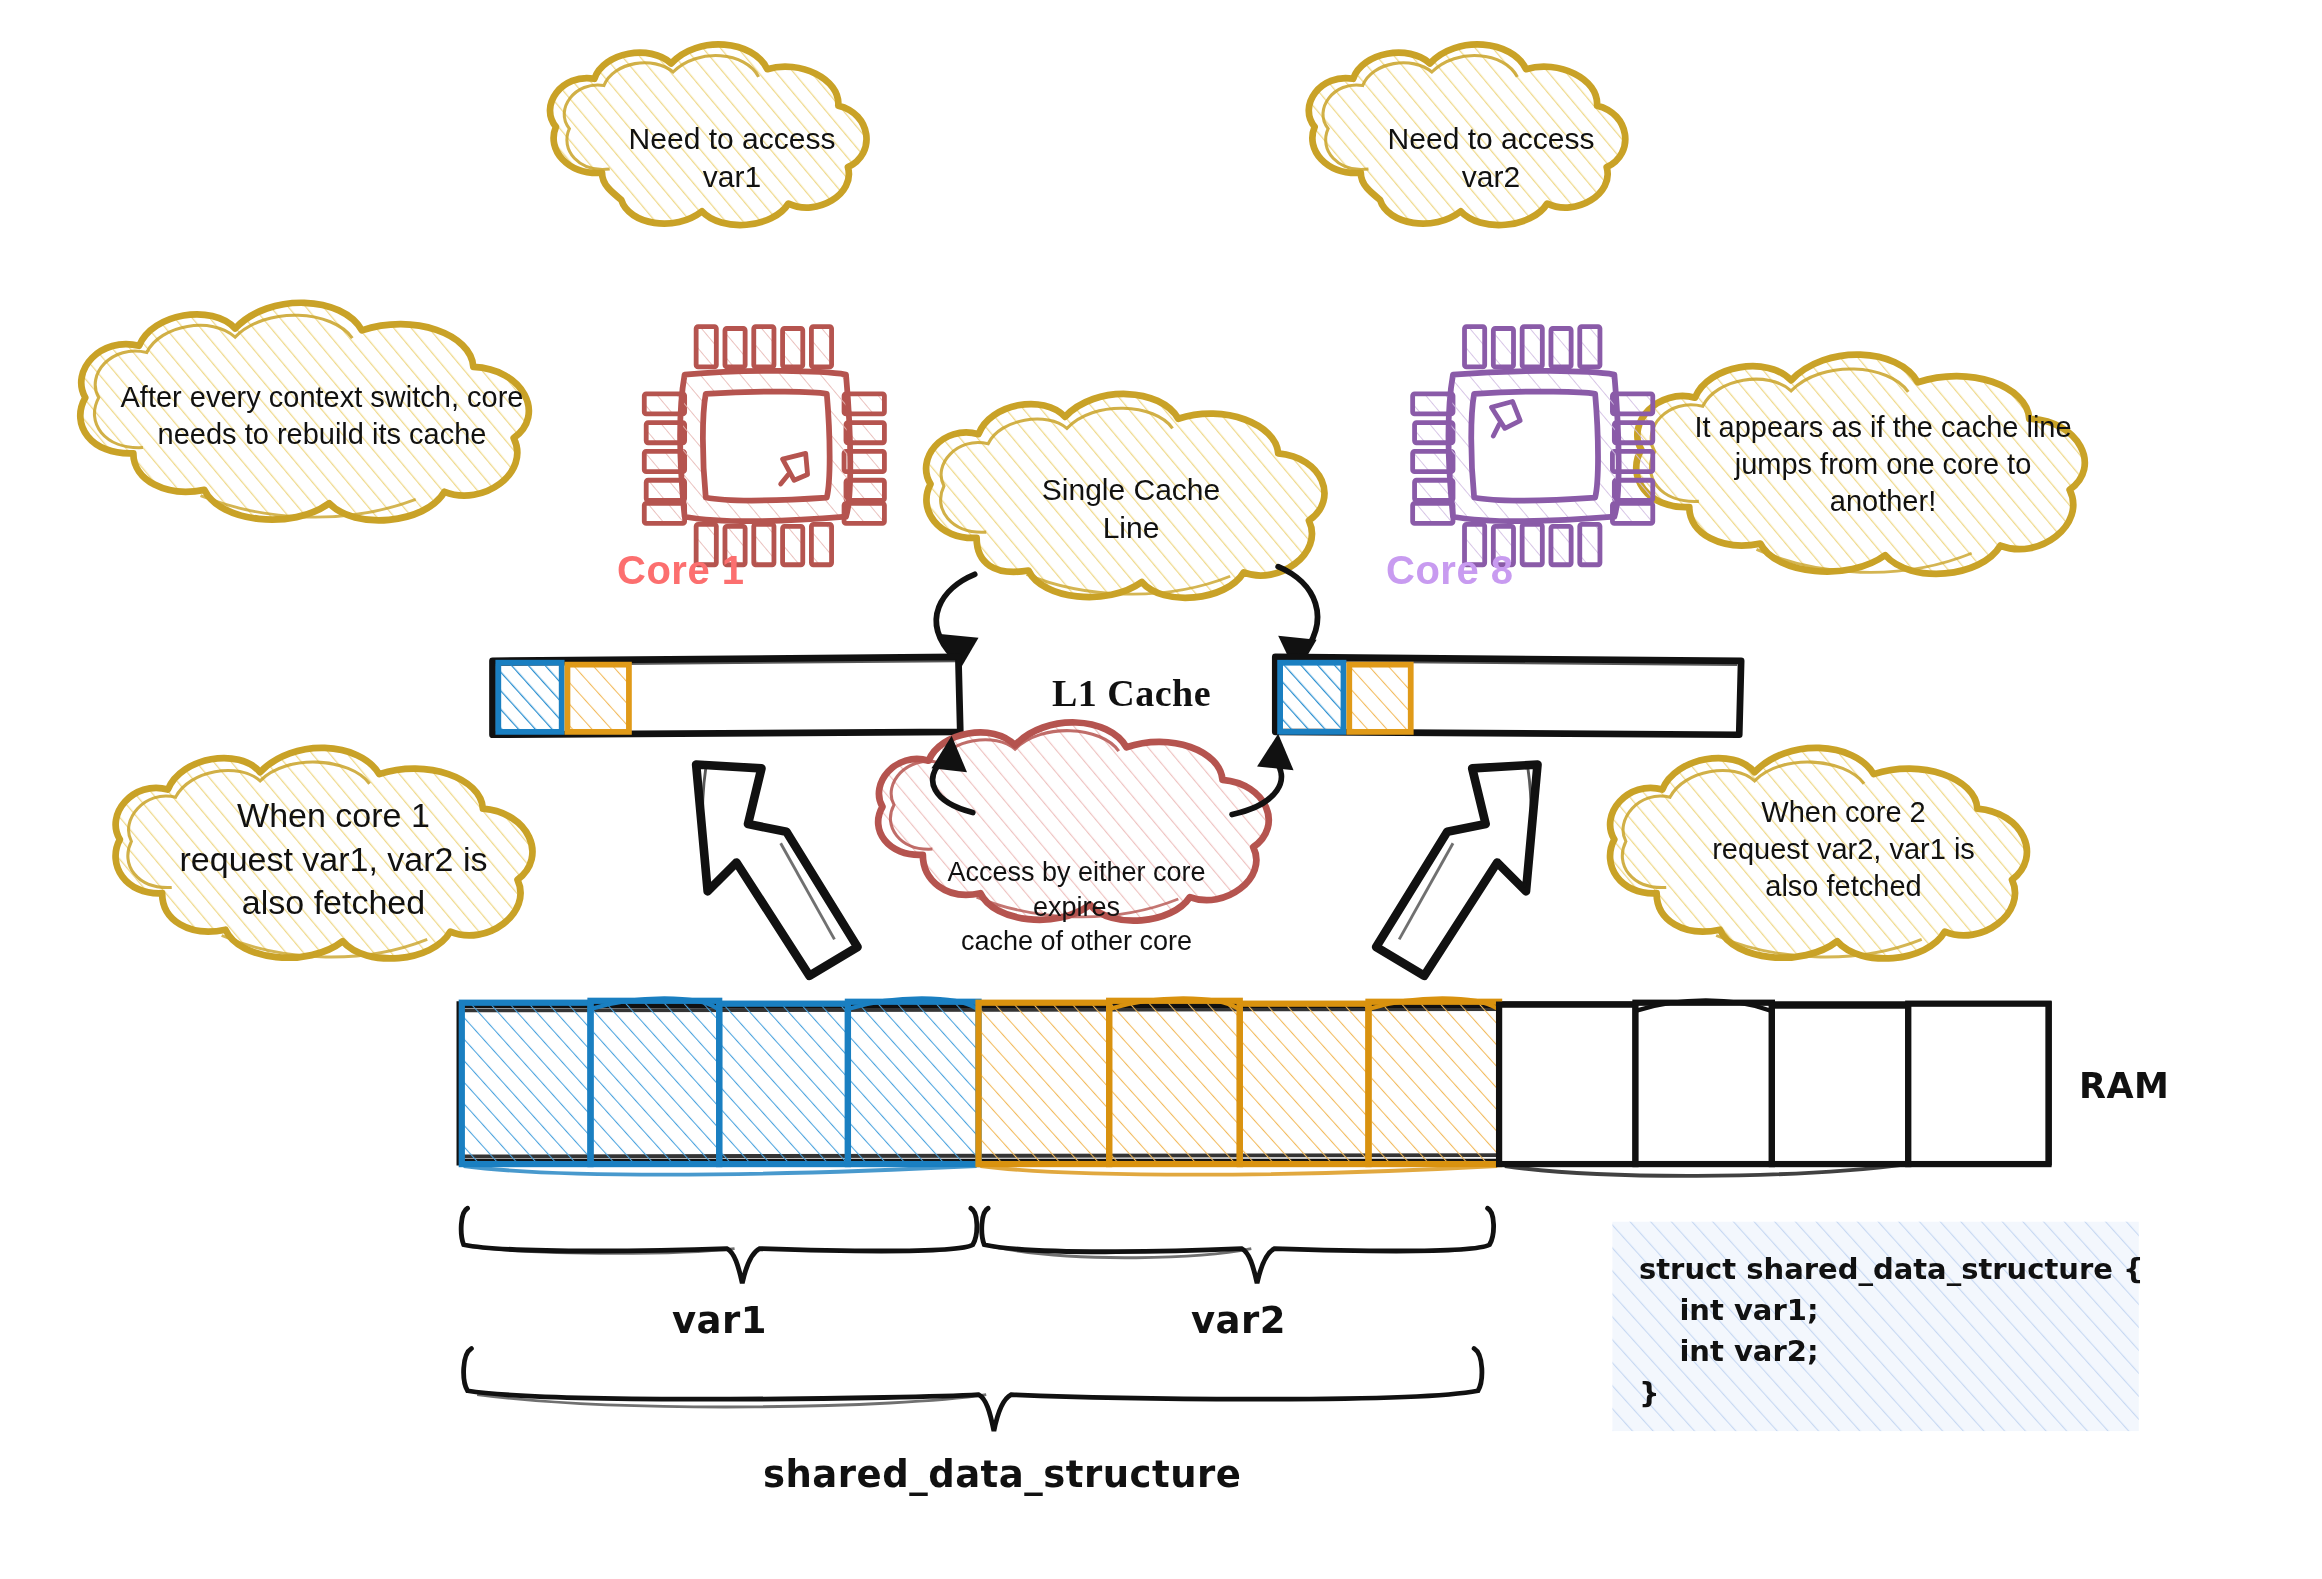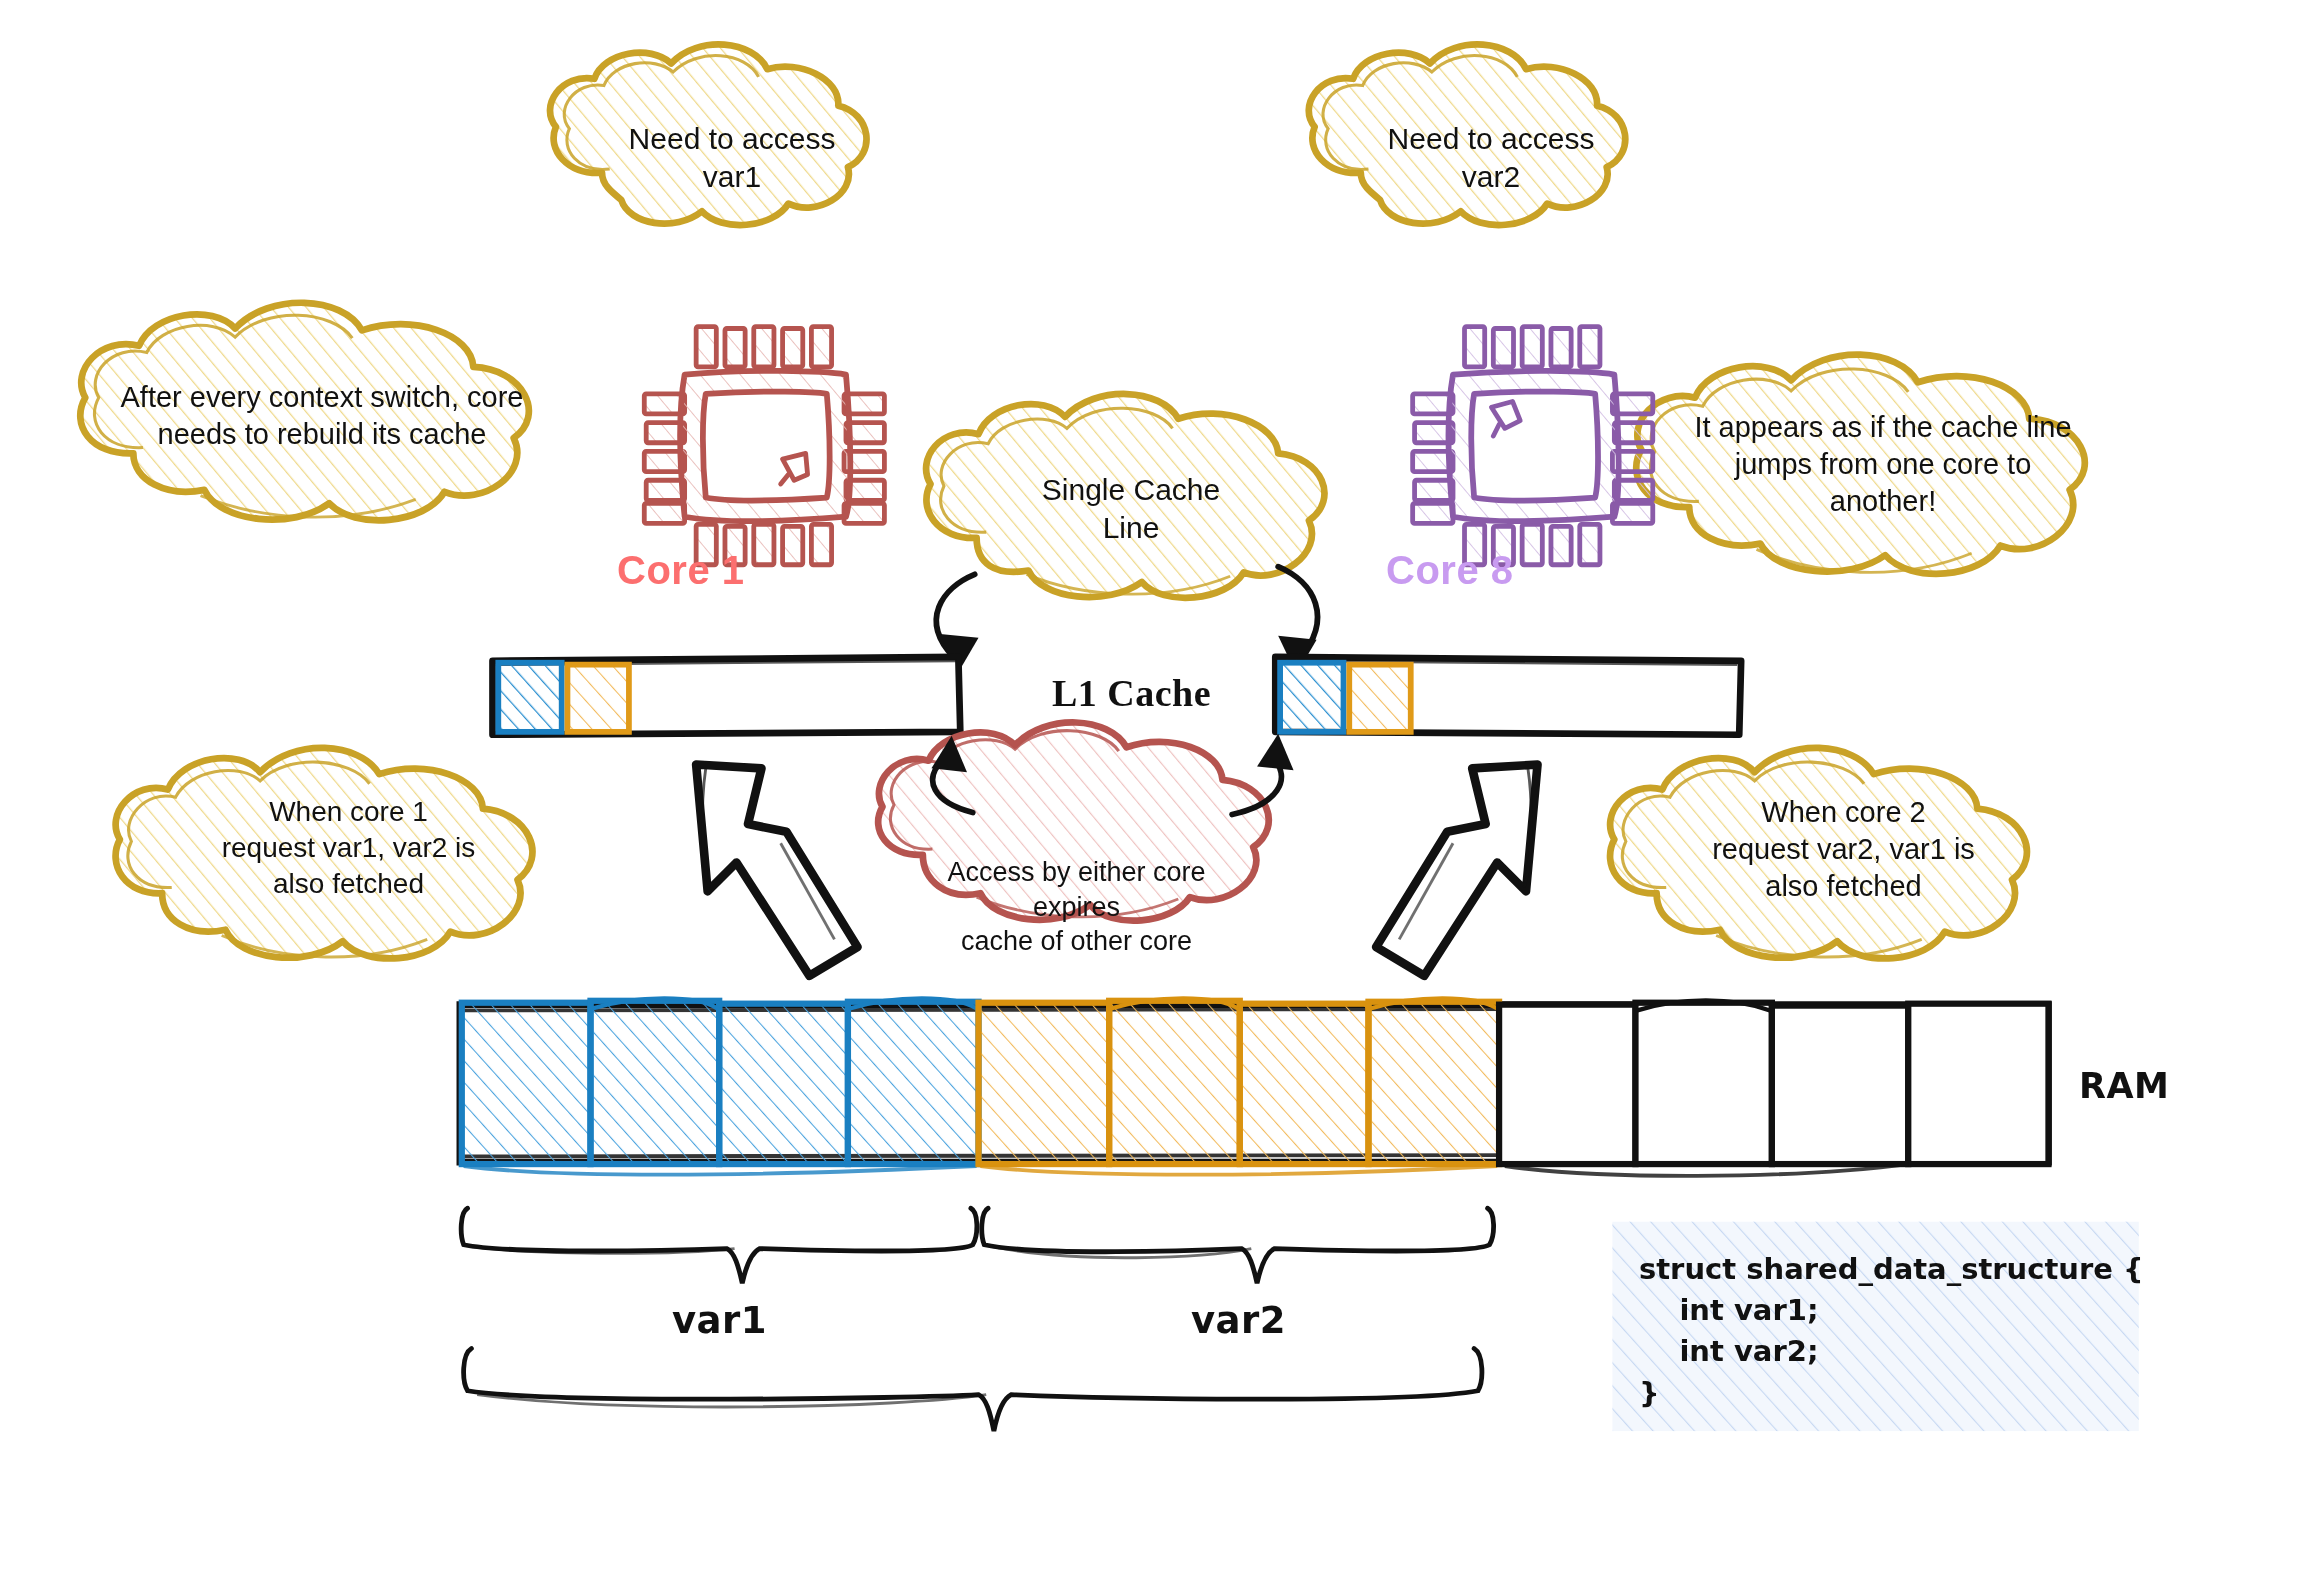--- a/index.html
+++ b/index.html
@@ -393,21 +393,21 @@
   <div class="cloud-text" style="left:94px; top:379px; width:432px; font-size:29px;">After every context switch, core
 needs to rebuild its cache</div>
 
   <div class="cloud-text" style="left:1674px; top:409px; width:394px; font-size:29px;">It appears as if the cache line
 jumps from one core to
 another!</div>
 
   <div class="cloud-text" style="left:970px; top:471px; width:298px; font-size:30px;">Single Cache
 Line</div>
 
-  <div class="cloud-text" style="left:159px; top:794px; width:355px; font-size:28px;text-align:center;">When core 1
+  <div class="cloud-text" style="left:144px; top:794px; width:355px; font-size:34px;text-align:center;">When core 1
 request var1, var2 is
 also fetched</div>
 
   <div class="cloud-text" style="left:1654px; top:794px; width:355px; font-size:29px;">When core 2
 request var2, var1 is
 also fetched</div>
 
   <div class="cloud-text" style="left:901px; top:855px; width:327px; font-size:27px;text-align:center;">Access by either core expires
 cache of other core</div>
 
@@ -416,20 +416,21 @@
   <div class="core-label" style="left:1374px; top:548px; width:269px; font-size:40px; color:#c89bf0;">Core 8</div>
 
   <div class="hand" style="left:990px; top:671px; width:259px; text-align:center; font-size:38px; font-weight:bold;font-family:Liberation Serif, serif;">L1 Cache</div>
 
   <div class="hand" style="left:2067px; top:1066px; width:163px; text-align:left; font-size:35px; font-weight:bold;">RAM</div>
 
   <div class="hand" style="left:592px; top:1299px; width:231px; text-align:center; font-size:37px; font-weight:bold;">var1</div>
 
   <div class="hand" style="left:1111px; top:1299px; width:231px; text-align:center; font-size:37px; font-weight:bold;">var2</div>
 
+  <div class="hand" style="left:751px; top:1453px; width:461px; text-align:center; font-size:37px; font-weight:bold;">shared_data_structure</div>
 
   <div class="code-block" style="left:1627px; top:1249px; width:500px; font-size:29px;">struct shared_data_structure {
     int var1;
     int var2;
 }</div>
 
 </div>
 
 
 </body></html>

